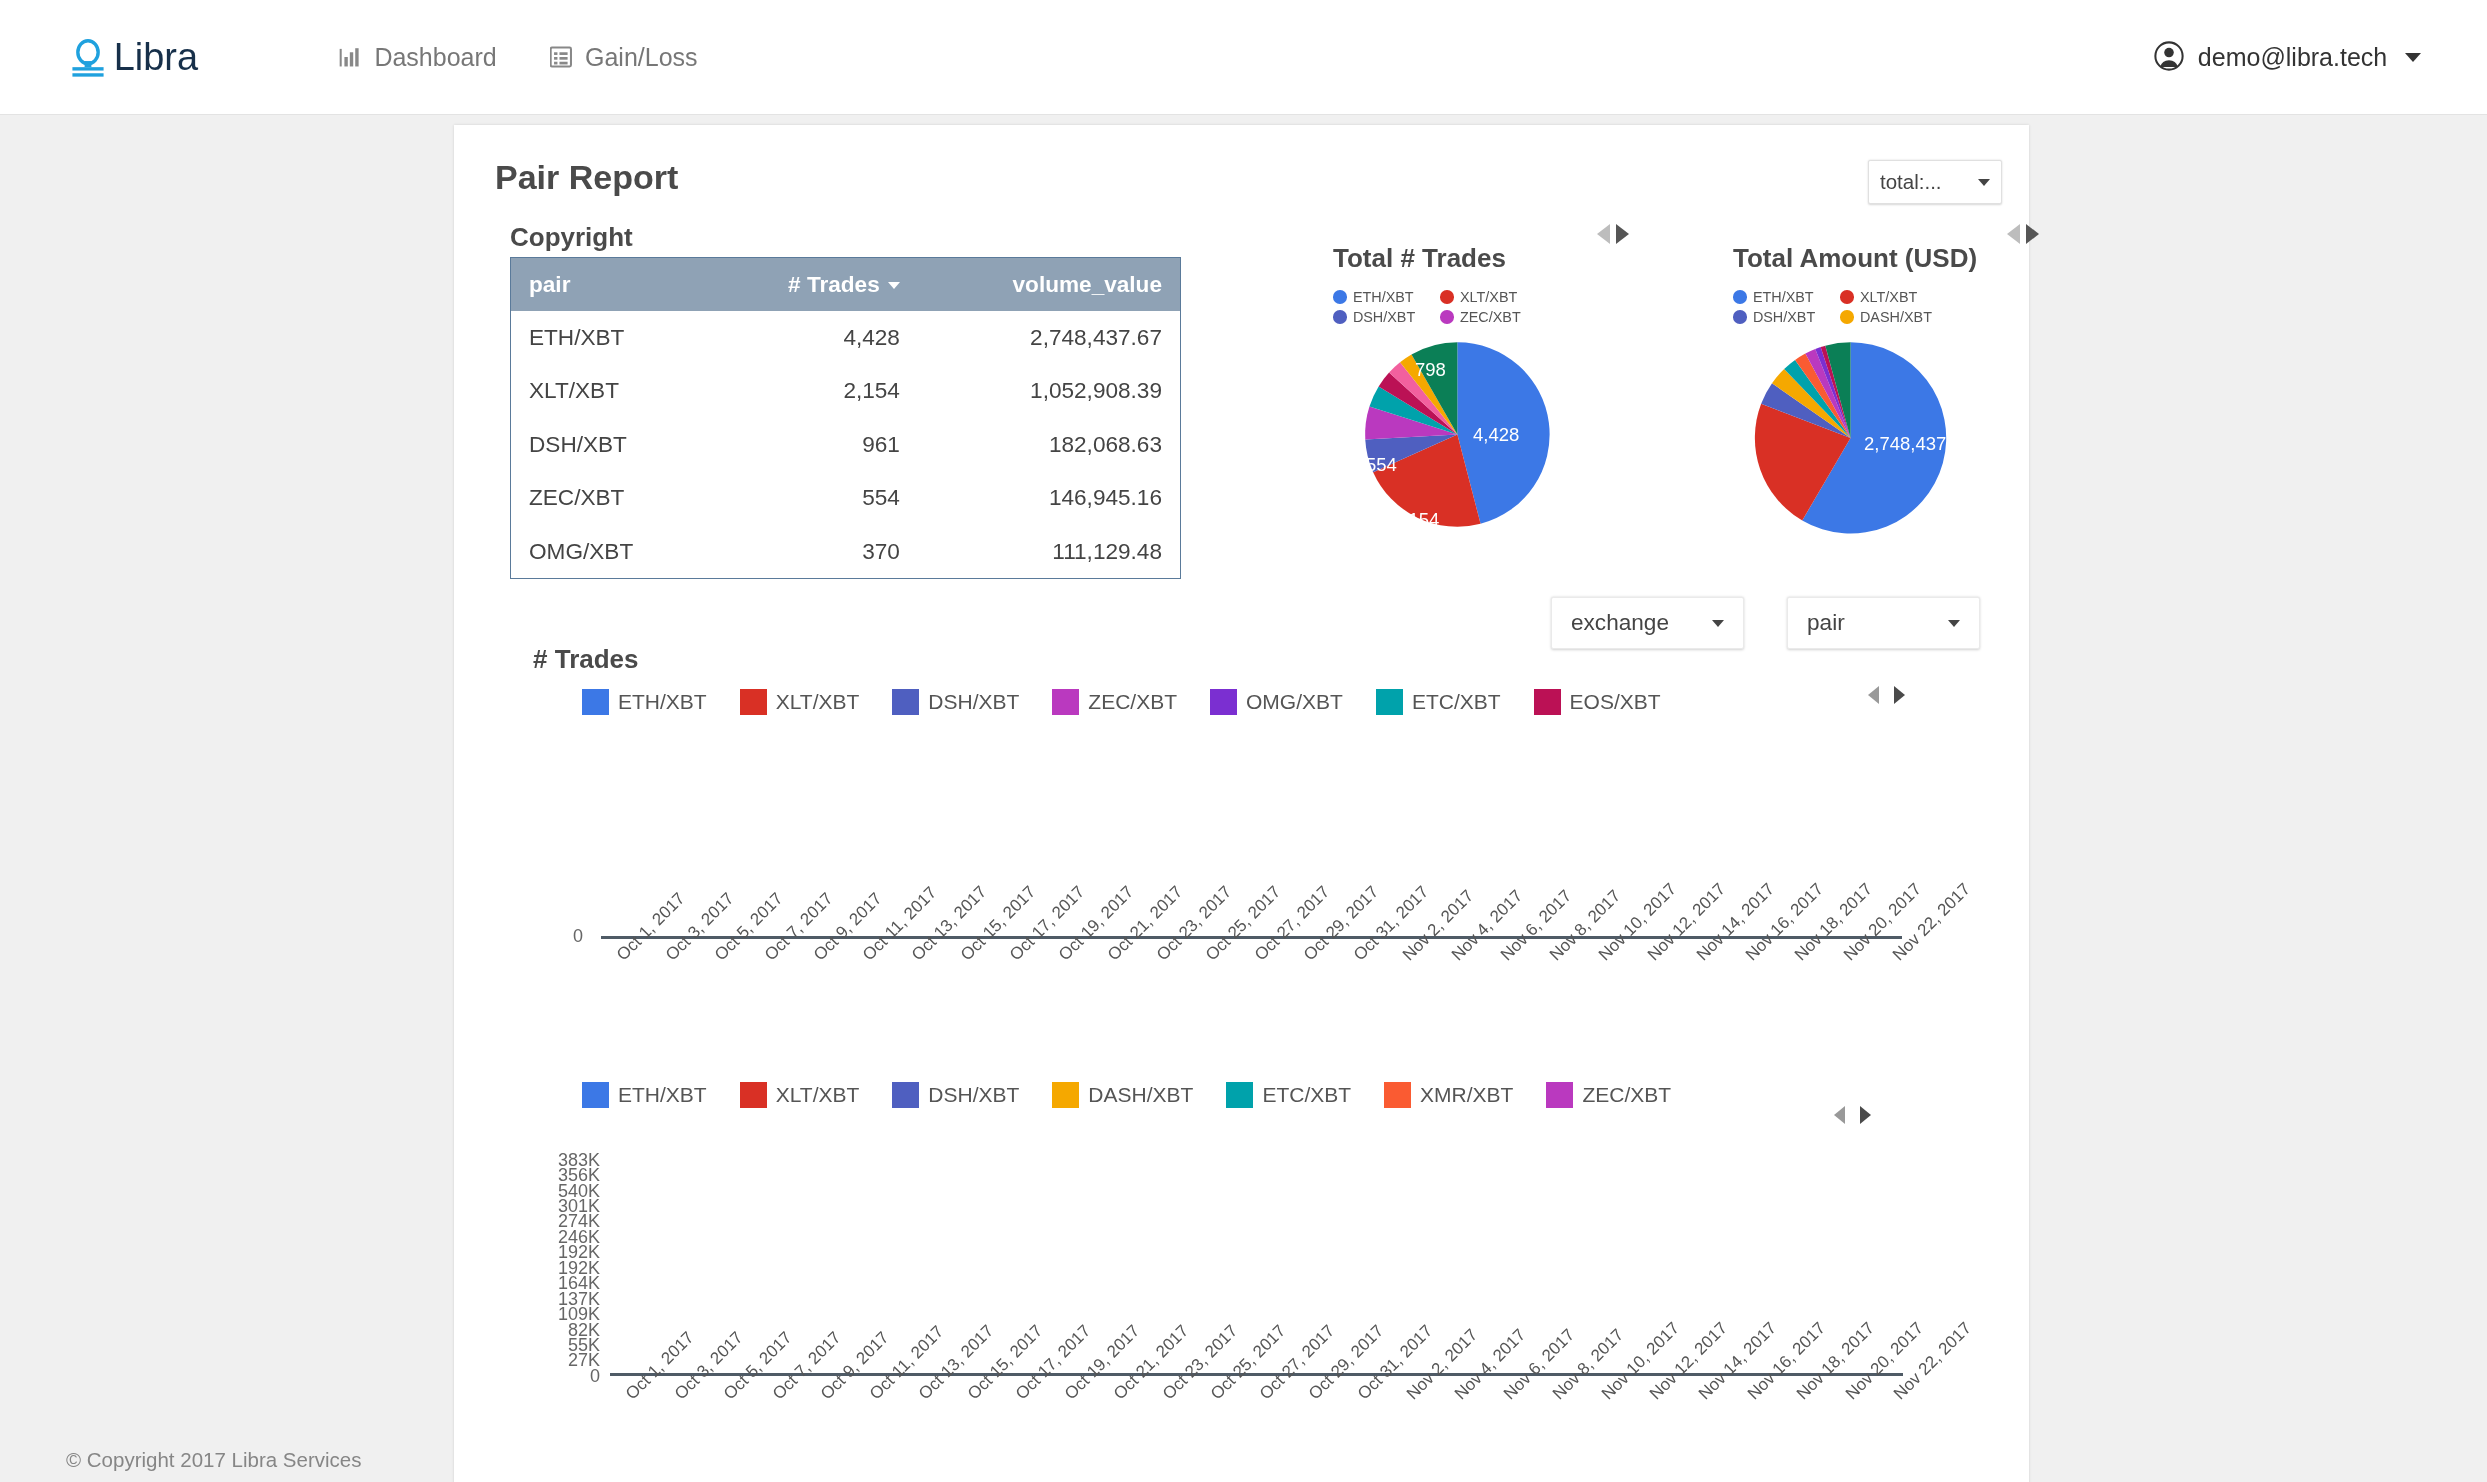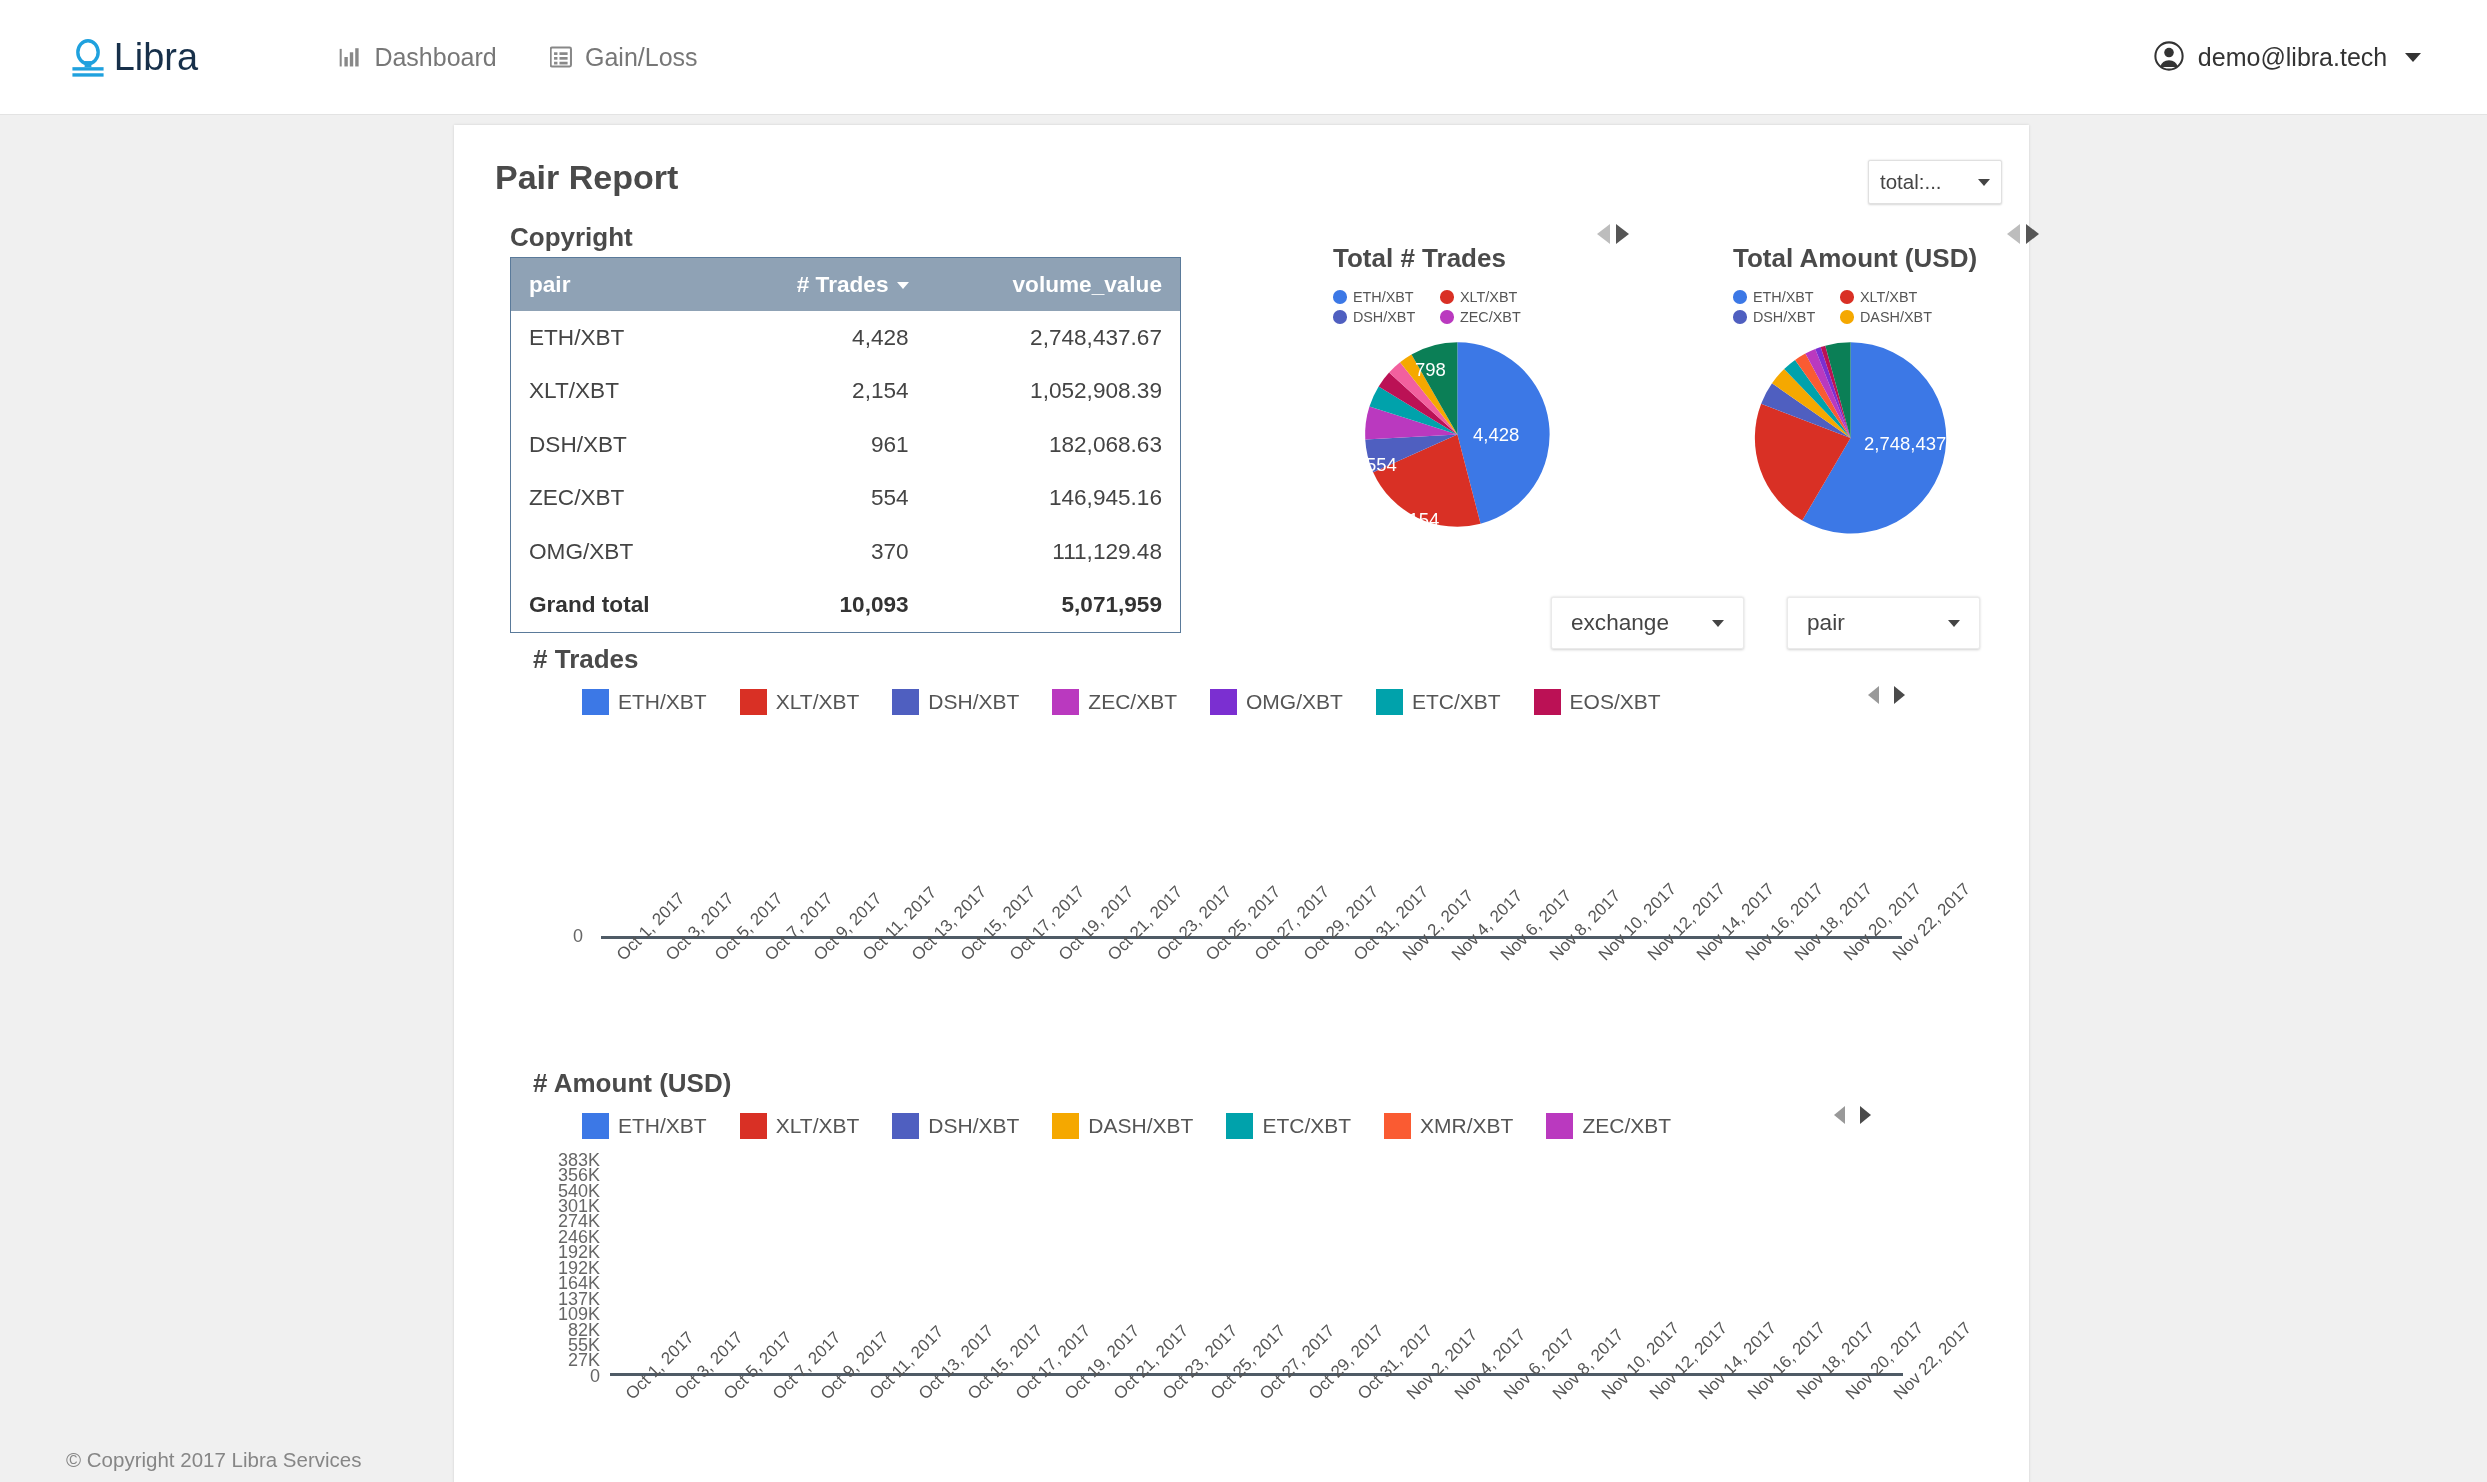--- a/index.html
+++ b/index.html
@@ -255,25 +255,20 @@
       <tr>
         <td class="c-pair">ZEC/XBT</td>
         <td class="c-num">554</td>
         <td class="c-num">146,945.16</td>
       </tr>
       <tr>
         <td class="c-pair">OMG/XBT</td>
         <td class="c-num">370</td>
         <td class="c-num">111,129.48</td>
       </tr>
-      <tr class="total">
-        <td class="c-pair">Grand total</td>
-        <td class="c-num">10,093</td>
-        <td class="c-num">5,071,959</td>
-      </tr>
     </tbody>
 </table>
 
 <div class="pie-panel" style="left:1294px; top:243px;">
   <div class="pie-title">Total # Trades</div>
   <div class="pie-legend">
     <div class="it">
         <span class="dot" style="background:#3c78e6"></span>
         <span class="txt">ETH/XBT</span>
       </div>
@@ -1066,21 +1061,20 @@
       <div class="xlab" style="left: 1043px; top: 0px;">Nov 12, 2017</div>
       <div class="xlab" style="left: 1092px; top: 0px;">Nov 14, 2017</div>
       <div class="xlab" style="left: 1141px; top: 0px;">Nov 16, 2017</div>
       <div class="xlab" style="left: 1190px; top: 0px;">Nov 18, 2017</div>
       <div class="xlab" style="left: 1239px; top: 0px;">Nov 20, 2017</div>
       <div class="xlab" style="left: 1288px; top: 0px;">Nov 22, 2017</div>
     </div>
 </div>
 
 <div class="chart-block" style="left:533px; top:1068px; width:1410px;">
-  <div class="chart-title"># Amount (USD)</div>
   <div class="bar-legend" id="legend-amount" style="margin-left:49px;">
       <div class="it">
         <span class="sw" style="background: rgb(60, 120, 230);"></span>
         <span class="txt">ETH/XBT</span>
       </div>
       <div class="it">
         <span class="sw" style="background: rgb(217, 48, 37);"></span>
         <span class="txt">XLT/XBT</span>
       </div>
       <div class="it">

